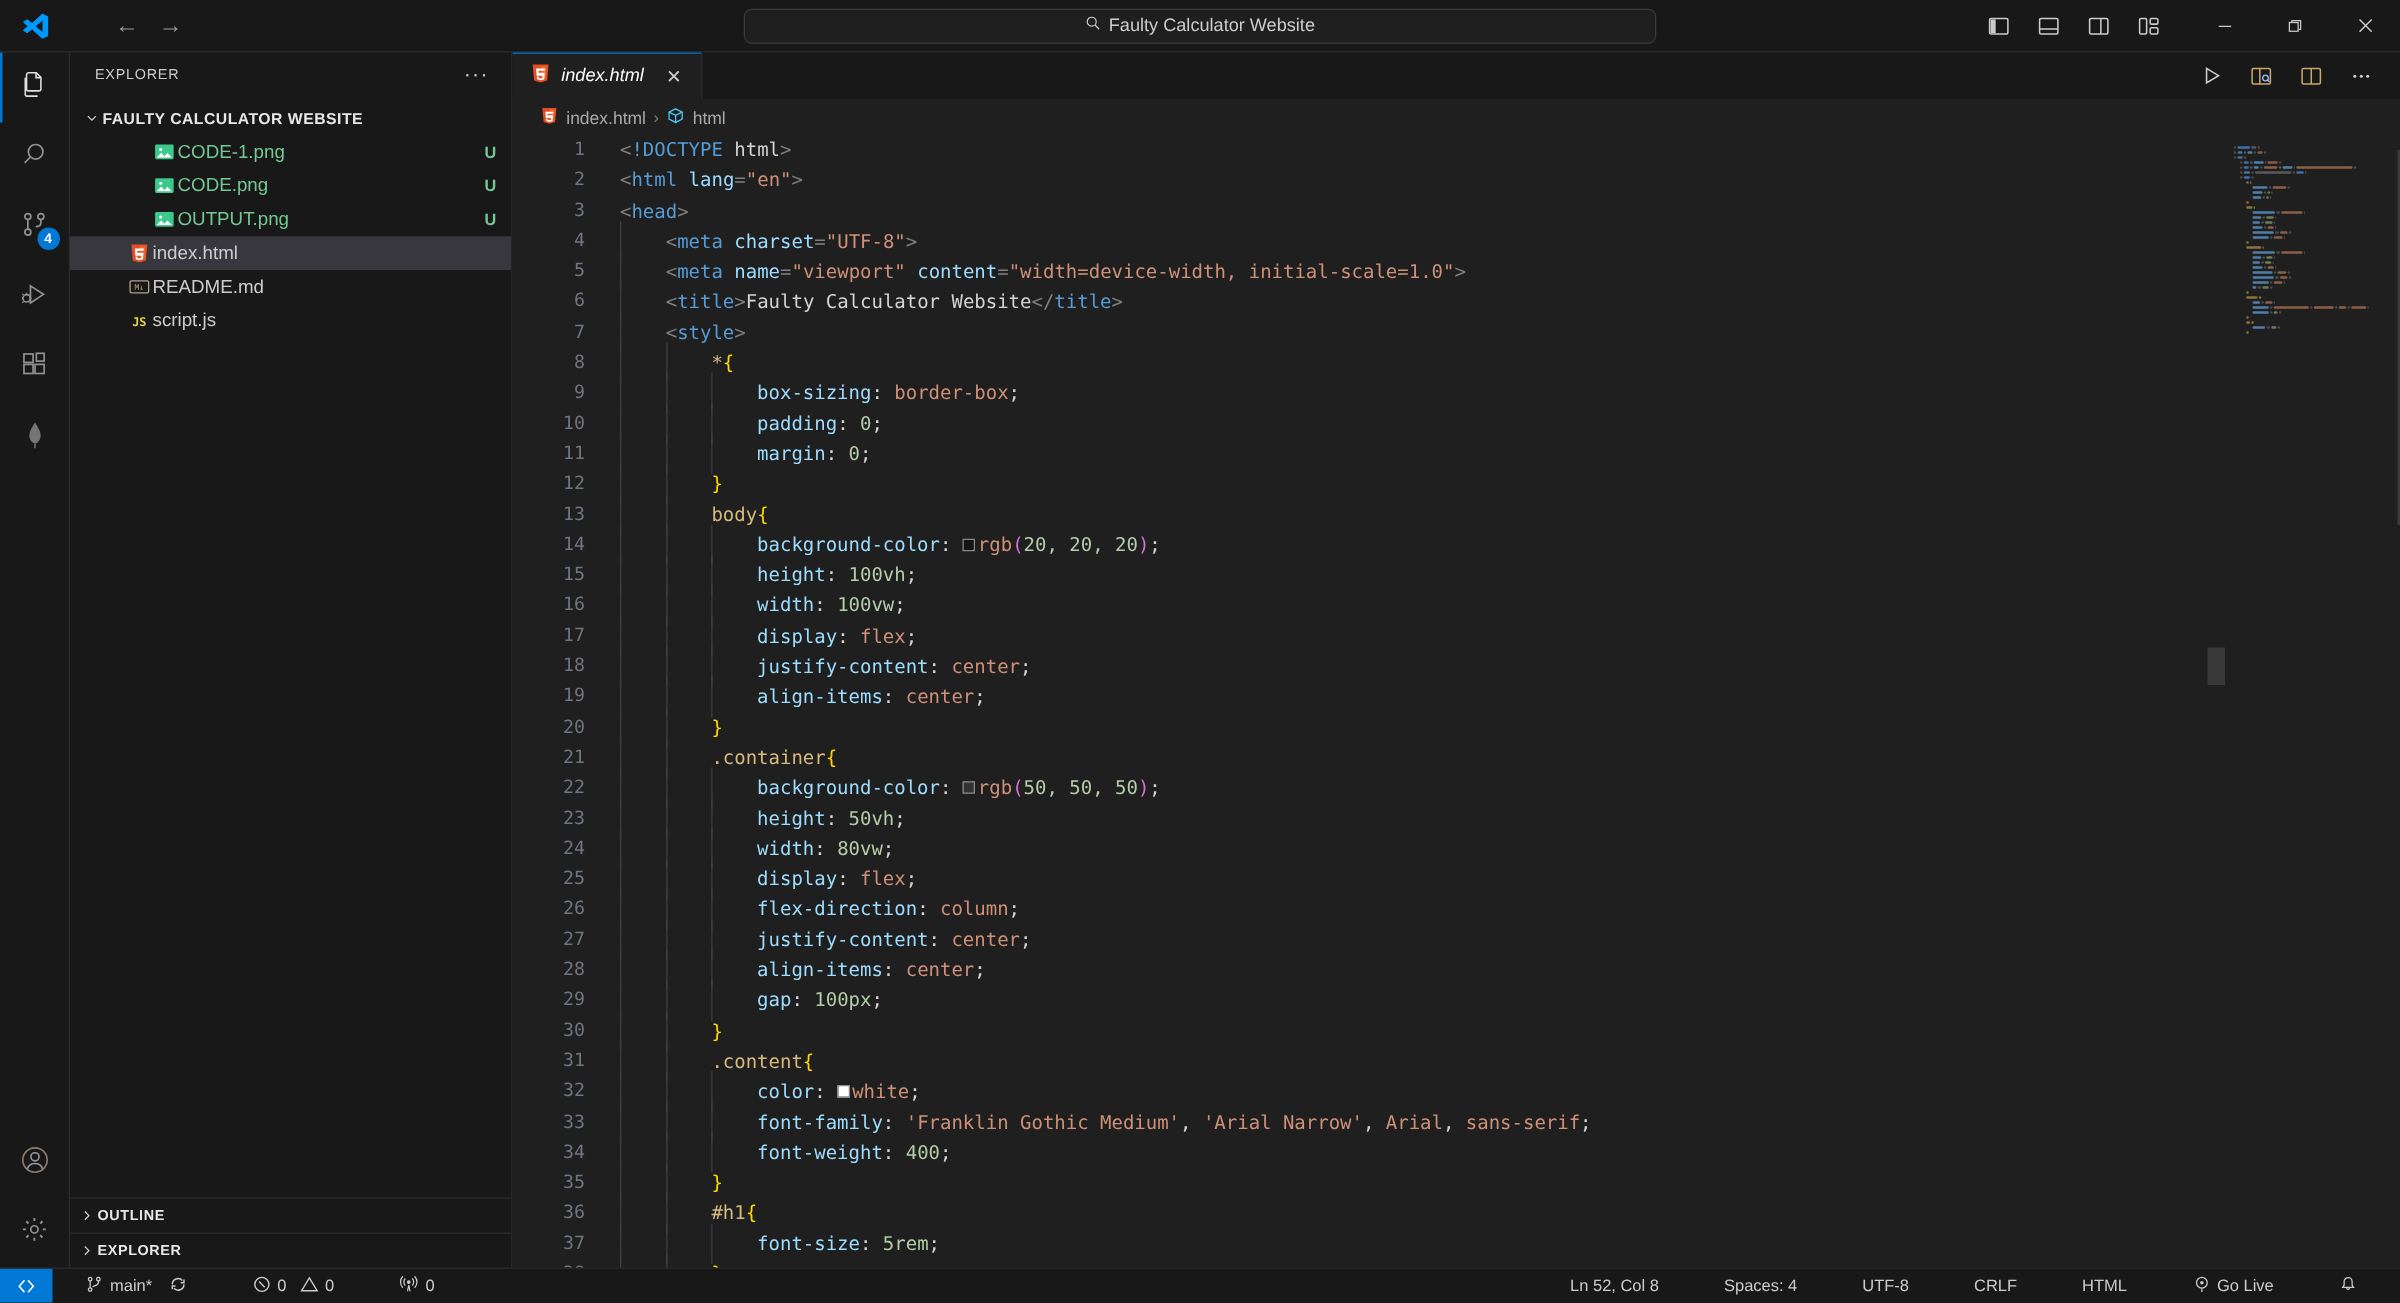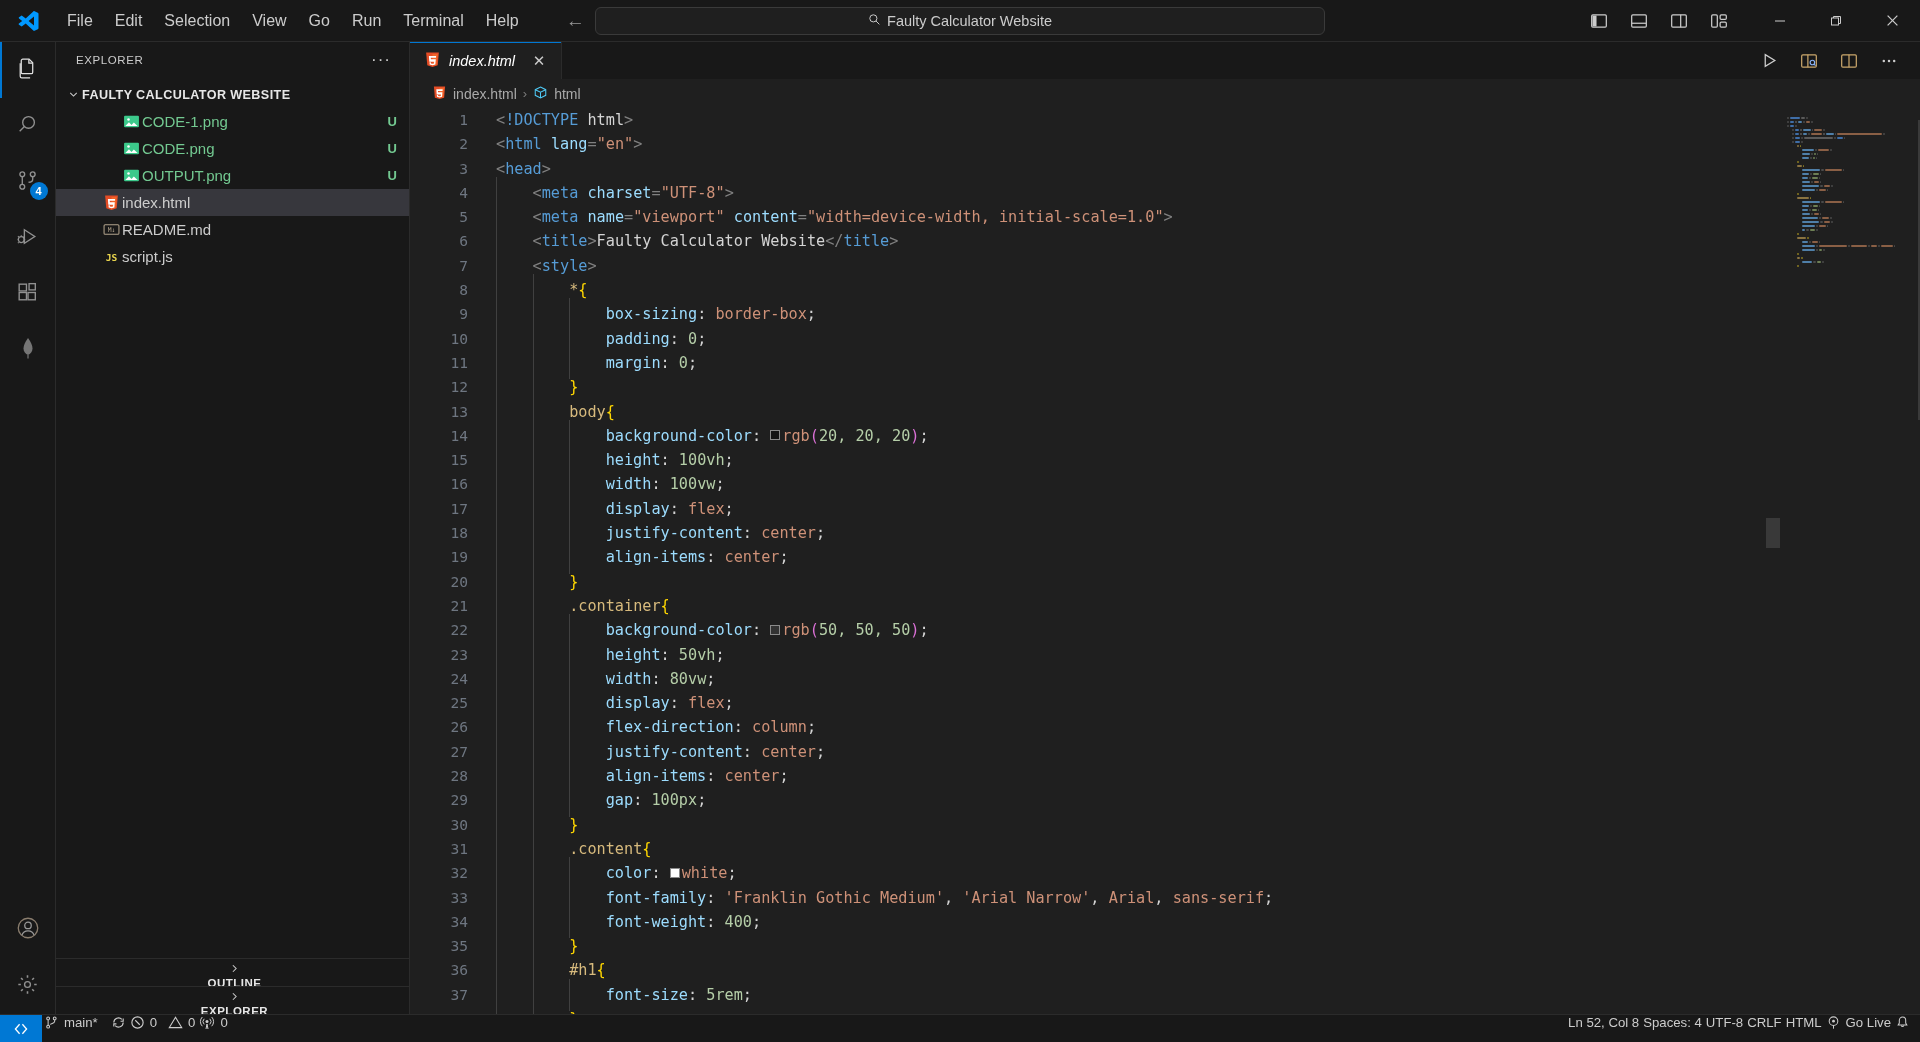--- a/index.html
+++ b/index.html
@@ -87,21 +87,21 @@
   .chev { width: 18px; display: flex; align-items: center; justify-content: center; color: #cccccc; flex: 0 0 18px; }
   .rootlabel { font-weight: bold; font-size: 12.6px; letter-spacing: .4px; color: #e7e7e7; }
   .tree-icon { width: 22px; display: inline-flex; align-items: center; justify-content: center; flex: 0 0 22px; }
   .tree-label { white-space: nowrap; overflow: hidden; text-overflow: ellipsis; }
   .git-u { margin-left: auto; font-size: 13px; font-weight: bold; }
   .git-dot { margin-left: auto; width: 9px; height: 9px; border-radius: 50%; }
   .c-green { color: #73c991; }
   .sb-panel {
     height: 28px; display: flex; align-items: center;
     border-top: 1px solid #2b2b2b; font-size: 11.5px;
-    font-weight: bold; letter-spacing: .5px; color: #e7e7e7; padding-left: 4px; flex-direction: column;
+    font-weight: bold; letter-spacing: .5px; color: #e7e7e7; padding-left: 4px;
   }
 
   
   .editor-area { flex: 1 1 auto; display: flex; flex-direction: column; min-width: 0; background: #1f1f1f; }
   .tabsrow { height: 37px; flex: 0 0 37px; background: #181818; display: flex; align-items: stretch; }
   .tab {
     display: flex; align-items: center; gap: 8px;
     padding: 0 12px 0 14px; background: #1f1f1f;
     border-right: 1px solid #2b2b2b; position: relative;
     font-size: 14.5px; font-style: italic; color: #ffffff; min-width: 150px;
@@ -139,21 +139,21 @@
   .mm-seg { height: 2.6px; border-radius: 1px; }
   .mm-slider { position: absolute; left: 138px; top: 12px; width: 2px; height: 300px; background: #3a3a3a; }
   .scrollbar-v { position: absolute; right: 0; top: 410px; width: 14px; height: 30px; background: #4f4f4f; opacity: .55; }
 
   
   .statusbar {
     height: 28px; flex: 0 0 28px; background: #181818; display: flex; align-items: center;
     font-size: 13.2px; color: #cccccc; border-top: 1px solid #2b2b2b;
   }
   .sb-remote { background: #0078d4; height: 28px; width: 42px; display: flex; align-items: center; justify-content: center; }
-  .st-item { display: flex; align-items: flex-start; gap: 5px; padding: 0 2px; height: 28px; }
+  .st-item { display: flex; align-items: center; gap: 5px; padding: 0 26px; height: 28px; }
   .st-right { margin-left: auto; display: flex; align-items: center; padding-right: 8px; }
 
   
   .t-tagpunct { color: #808080; }
   .t-tag      { color: #569cd6; }
   .t-attr     { color: #9cdcfe; }
   .t-str      { color: #ce9178; }
   .t-txt      { color: #d4d4d4; }
   .t-sel      { color: #d7ba7d; }
   .t-brace    { color: #ffd700; }
@@ -169,30 +169,20 @@
 <body>
 
 <div class="app">
 
   <div class="titlebar">
     <div class="vscode-logo">
       <svg width="24" height="24" viewBox="0 0 24 24">
           <path d="M18.5 2.2 21.8 3.8c.4.2.7.6.7 1v14.4c0 .4-.3.8-.7 1l-3.3 1.6c-.4.2-.9.1-1.2-.2l-7.6-7-4 3-2.8-1.8c-.4-.3-.4-.9 0-1.2l3.3-2.6L3 9.4c-.4-.3-.4-.9 0-1.2L5.7 6.4l4 3 7.6-7c.3-.3.8-.4 1.2-.2zM18 7.4l-5.4 4.6L18 16.6V7.4z" fill="#0098ff"></path>
         </svg>
     </div>
-    <div class="menubar">
-      <div class="menu-item">File</div>
-      <div class="menu-item">Edit</div>
-      <div class="menu-item">Selection</div>
-      <div class="menu-item">View</div>
-      <div class="menu-item">Go</div>
-      <div class="menu-item">Run</div>
-      <div class="menu-item">Terminal</div>
-      <div class="menu-item">Help</div>
-    </div>
     <div class="tb-nav">
       <span class="nav-arrow">←</span>
       <span class="nav-arrow">→</span>
     </div>
 
     <div class="cmd-center">
       <span>
         <svg width="13" height="13" viewBox="0 0 16 16">
             <circle cx="6.6" cy="6.6" r="4.4" stroke="#cccccc" stroke-width="1.2" fill="none"></circle>
             <line x1="9.9" y1="9.9" x2="14" y2="14" stroke="#cccccc" stroke-width="1.2"></line>

